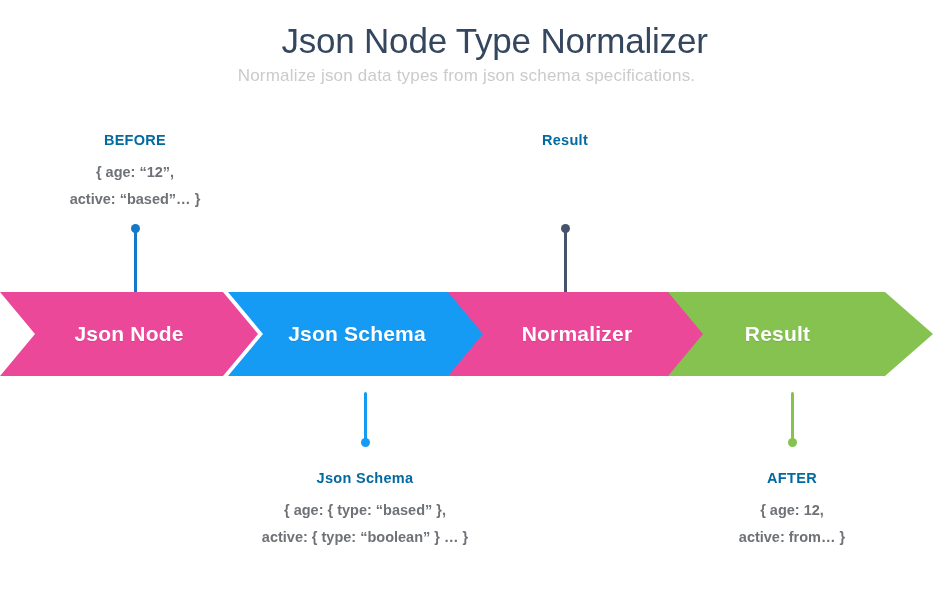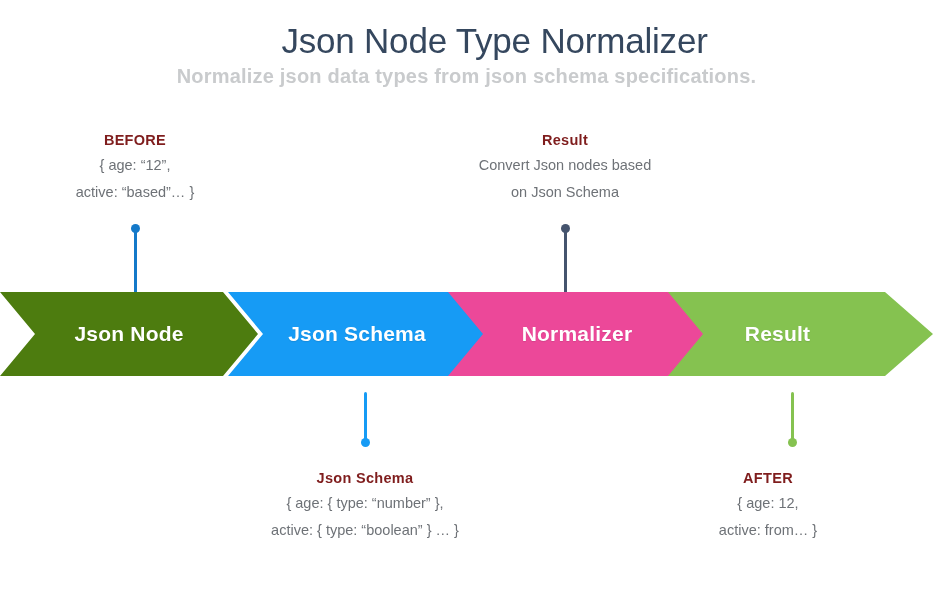--- a/index.html
+++ b/index.html
@@ -33,46 +33,47 @@
     color: #35475e;
     line-height: 46px;
     padding-left: 28px;
   }
   .page-subtitle {
     position: absolute;
     left: 0;
     top: 64px;
     width: 933px;
     text-align: center;
-    font-size: 20px;
-    font-weight: bold;
+    font-size: 17px;
+    font-weight: normal;
     color: #c9cbcd;
     letter-spacing: 0.2px;
     line-height: 24px;
   }
 
   
   .callout {
     position: absolute;
     text-align: center;
   }
   .callout-title {
     font-size: 14.5px;
     font-weight: bold;
-    color: #7f1d1d;
+    color: #0369a1;
     letter-spacing: 0.3px;
     line-height: 20px;
     white-space: nowrap;
   }
   .callout-body {
-    margin-top: 2px;
+    margin-top: 9px;
     font-size: 14.5px;
     color: #6e7277;
     line-height: 27px;
     white-space: nowrap;
+    font-weight: bold;
   }
   .callout-body .line { display: block; }
 
   
   .connector {
     position: absolute;
     width: 3px;
   }
   .connector .stem {
     position: absolute;
@@ -139,39 +140,35 @@
   <div class="callout" style="left:35px; top:130px; width:200px;">
     <div class="callout-title">BEFORE</div>
     <div class="callout-body">
       <span class="line">{ age: “12”,</span>
       <span class="line">active: “based”… }</span>
     </div>
   </div>
 
   <div class="callout" style="left:450px; top:130px; width:230px;">
     <div class="callout-title">Result</div>
-    <div class="callout-body">
-      <span class="line">Convert Json nodes based</span>
-      <span class="line">on Json Schema</span>
-    </div>
   </div>
 
   <div class="connector down" style="left:134px; top:228px; height:66px;">
     <div class="stem" style="background:#1479c9;"></div>
     <div class="dot" style="background:#1479c9;"></div>
   </div>
 
   <div class="connector down" style="left:564px; top:228px; height:66px;">
     <div class="stem" style="background:#45546e;"></div>
     <div class="dot" style="background:#45546e;"></div>
   </div>
 
   <div id="banner">
 
-    <div class="chev mid" style="left:0px; width:258px; background:#4d7c0f;">
+    <div class="chev mid" style="left:0px; width:258px; background:#ec4899;">
       <span class="chev-label">Json Node</span>
     </div>
 
     <div class="chev mid" style="left:228px; width:258px; background:#169bf5;">
       <span class="chev-label">Json Schema</span>
     </div>
 
     <div class="chev mid" style="left:448px; width:258px; background:#ec4899;">
       <span class="chev-label">Normalizer</span>
     </div>
@@ -188,26 +185,26 @@
   </div>
 
   <div class="connector up" style="left:791px; top:392px; height:51px;">
     <div class="stem" style="background:#85c250;"></div>
     <div class="dot" style="background:#85c250;"></div>
   </div>
 
   <div class="callout" style="left:250px; top:468px; width:230px;">
     <div class="callout-title">Json Schema</div>
     <div class="callout-body">
-      <span class="line">{ age: { type: “number” },</span>
+      <span class="line">{ age: { type: “based” },</span>
       <span class="line">active: { type: “boolean” } … }</span>
     </div>
   </div>
 
-  <div class="callout" style="left:668px; top:468px; width:200px;">
+  <div class="callout" style="left:692px; top:468px; width:200px;">
     <div class="callout-title">AFTER</div>
     <div class="callout-body">
       <span class="line">{ age: 12,</span>
       <span class="line">active: from… }</span>
     </div>
   </div>
 
 </div>
 
 </body></html>

